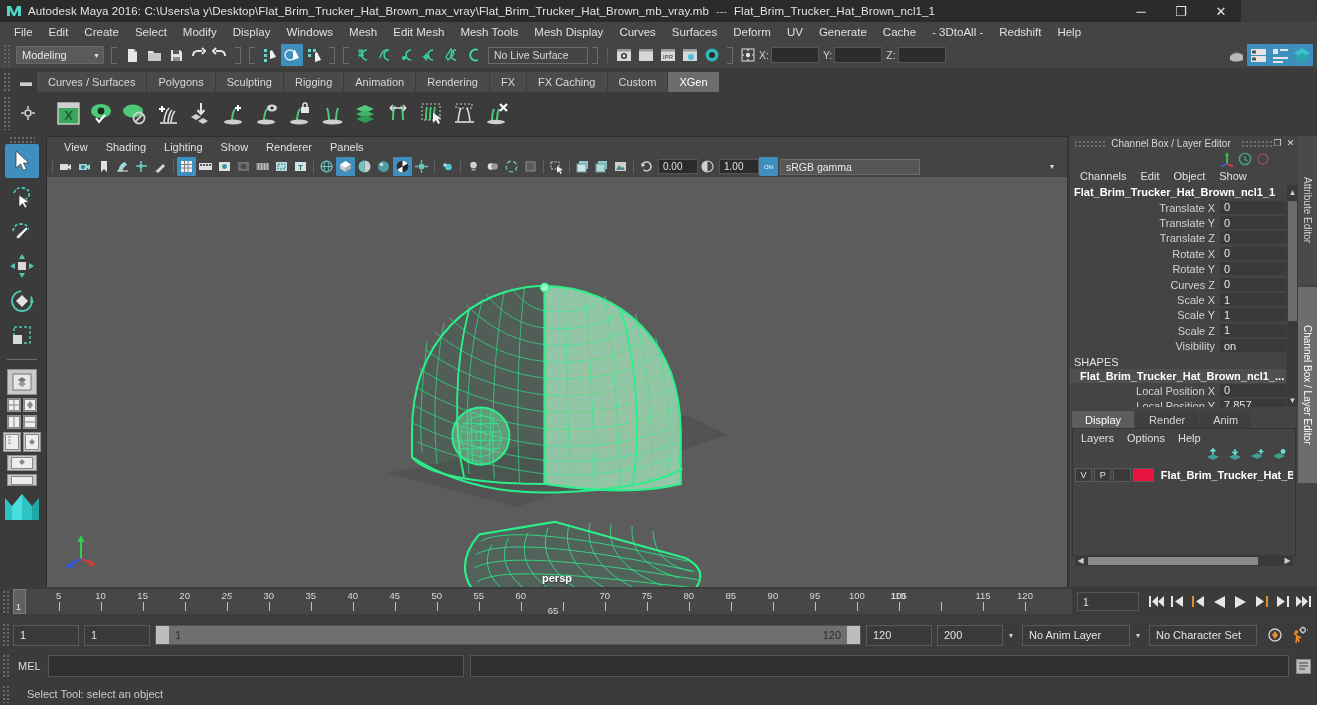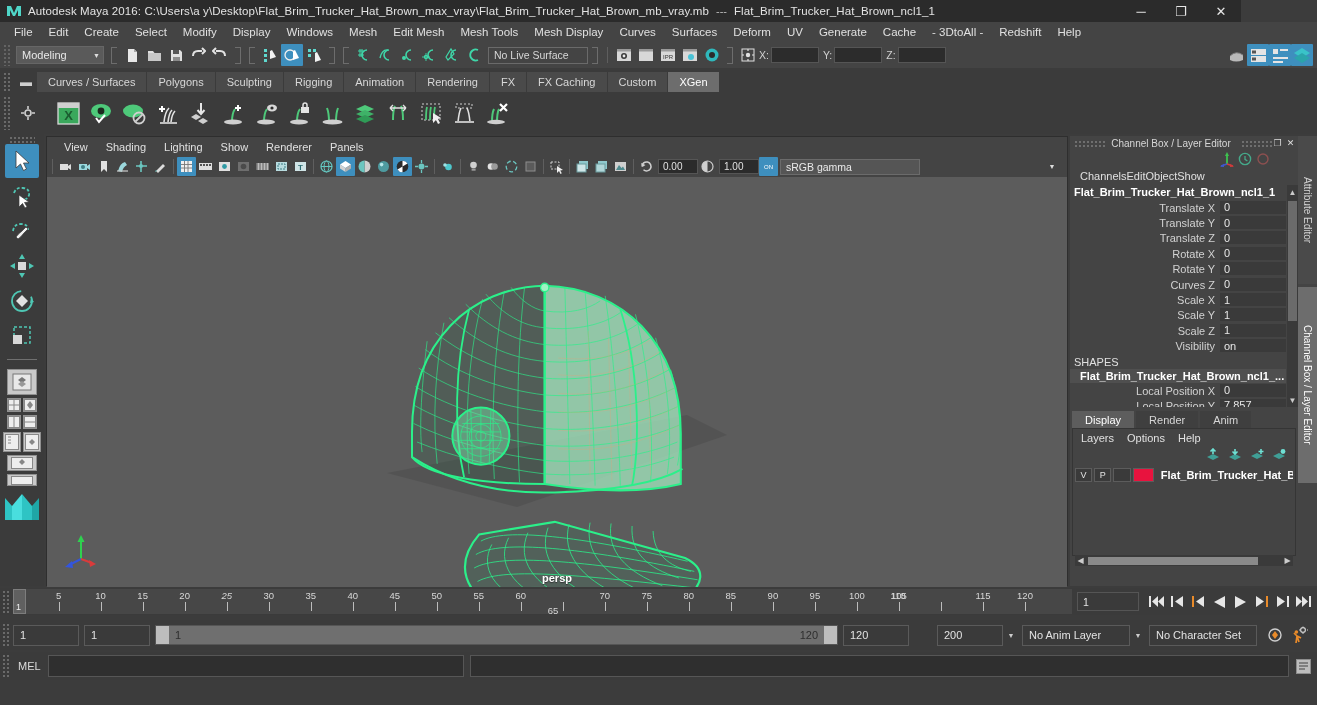--- a/index.html
+++ b/index.html
@@ -193,21 +193,21 @@
     background-image:radial-gradient(circle,#6f6f6f 1px,transparent 1.2px);
     background-size:4px 4px;margin-left:4px;
   }
   .rp-title{flex:0 0 auto;font-size:10px;color:#d7d7d7;padding:0 6px;white-space:nowrap;}
   .rp-hbtn{
     width:12px;height:11px;display:flex;align-items:center;justify-content:center;
     font-size:9px;color:#ddd;margin-right:2px;
   }
   .rp-toolrow{height:17px;display:flex;align-items:center;justify-content:flex-end;padding-right:26px;}
   .cb-menus{
-    height:18px;display:flex;align-items:center;padding-left:10px;
+    height:18px;display:flex;align-items:center;gap:14px;padding-left:10px;
     font-size:11px;color:#e0e0e0;
   }
   .cb-body{
     position:relative;height:222px;background:#444;overflow:hidden;
   }
   .cb-objname{
     font-size:11px;font-weight:bold;color:#ffffff;padding:1px 0 2px 4px;
     white-space:nowrap;
   }
   .cb-row{
@@ -1510,21 +1510,21 @@
     <div class="rangeslider">
       <div class="rs-handle"></div>
       <span class="rs-lbl">1</span>
       <div class="rs-mid"></div>
       <span class="rs-lbl">120</span>
       <div class="rs-handle"></div>
     </div>
     <div class="rfield" style="width:66px;">
       <span>120</span>
     </div>
-    <div class="rfield" style="width:66px;margin-right:0;margin-left:23px;">
+    <div class="rfield" style="width:66px;margin-right:0;">
       <span>200</span>
     </div>
     <div class="dd-arw">▼</div>
     <div class="dropdown" style="width:108px;">
       <span>No Anim Layer</span>
     </div>
     <div class="dd-arw">▼</div>
     <div class="dropdown" style="width:108px;">
       <span>No Character Set</span>
     </div>
@@ -1552,14 +1552,18 @@
     <div class="mel-input" style="width:416px;"></div>
     <div class="mel-out"></div>
     <div class="mel-btn">
       <svg width="17" height="17" viewBox="0 0 17 17">
           <rect x="1.5" y="1.5" width="14" height="14" fill="#bdbdbd" stroke="#8d8d8d"></rect>
           <path d="M4 5h9M4 8h9M4 11h6" stroke="#444" stroke-width="1.1"></path>
         </svg>
     </div>
   </div>
 
+  <div class="statusbar">
+    <div class="ts-grip" style="height:18px"></div>
+    <div class="sb-text">Select Tool: select an object</div>
+  </div>
 
 </div>
 
 </body></html>

